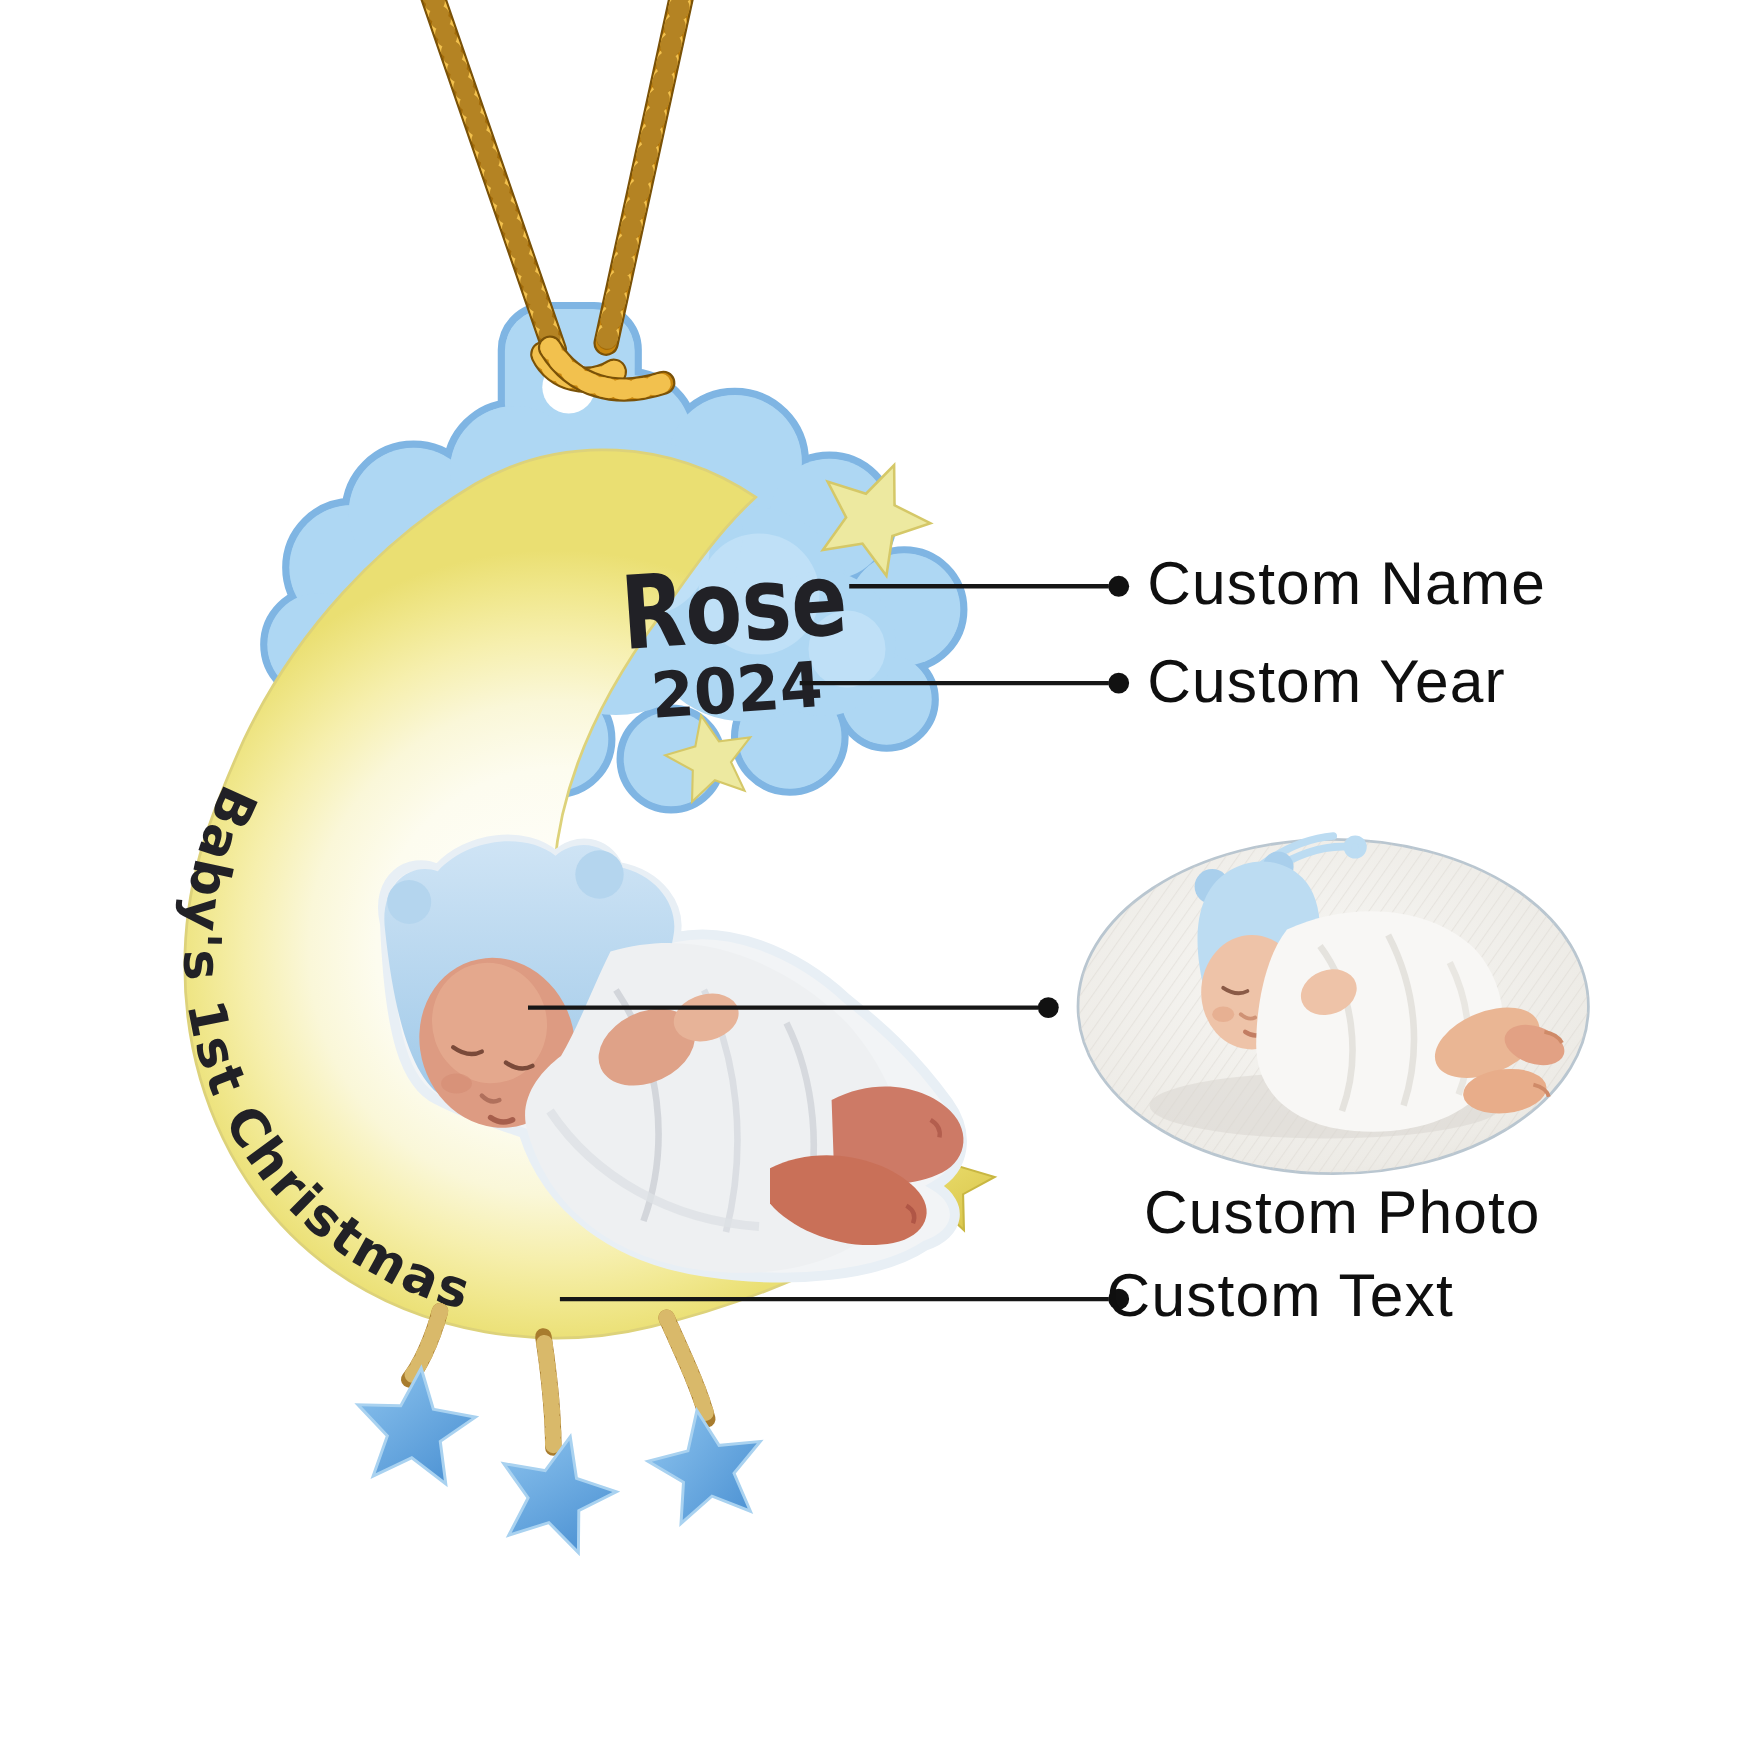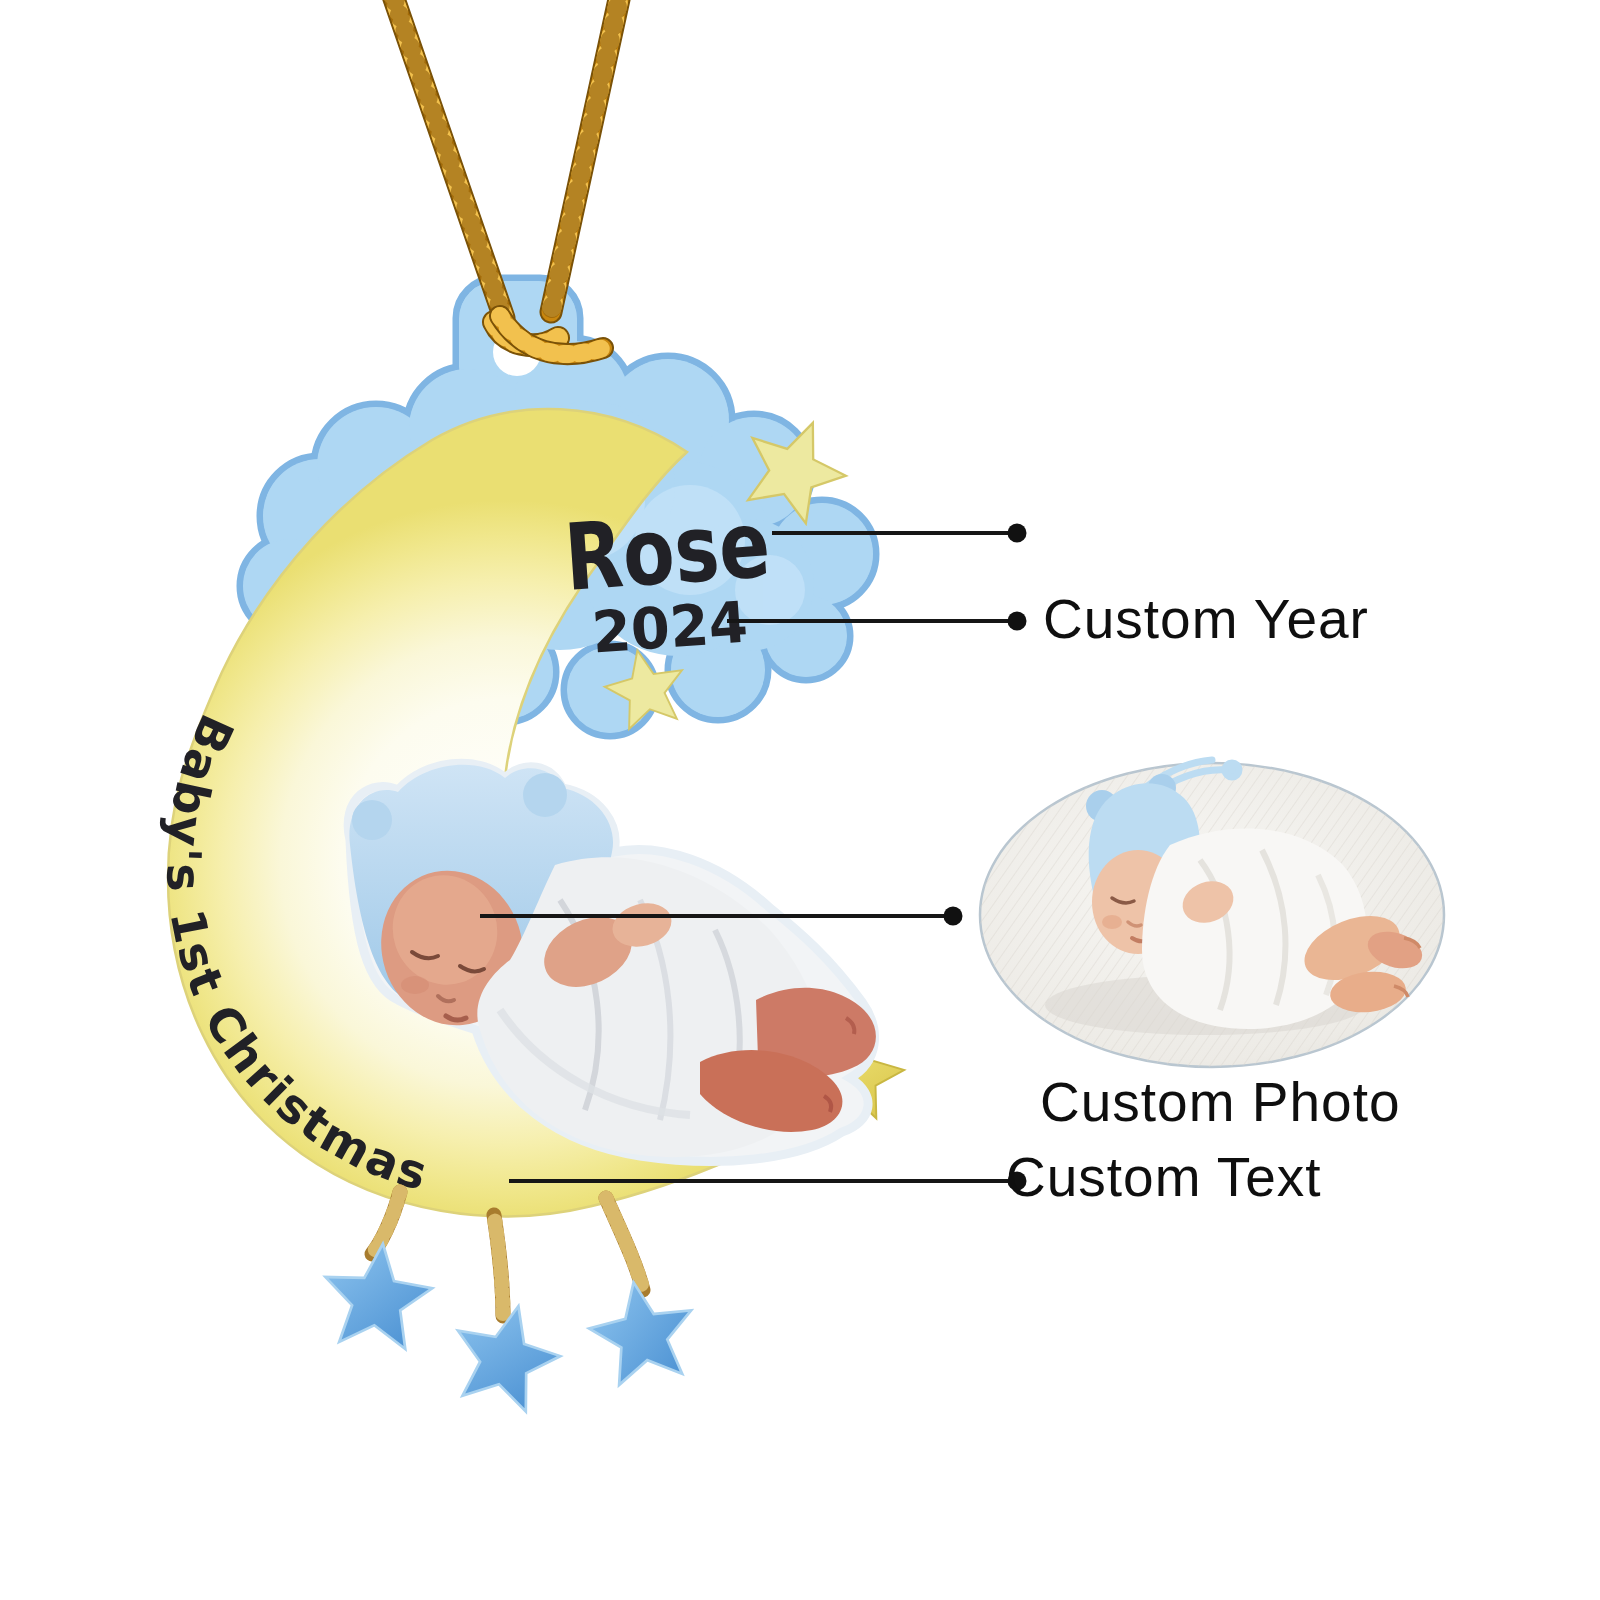--- a/index.html
+++ b/index.html
@@ -301,17 +301,18 @@
     <line x1="509" y1="1181" x2="1008" y2="1181"></line>
   </g>
   <g fill="#111111">
     <circle cx="1017" cy="533" r="9.5"></circle>
     <circle cx="1017" cy="621" r="9.5"></circle>
     <circle cx="953" cy="916" r="9.5"></circle>
     <circle cx="1017" cy="1181" r="9.5"></circle>
   </g>
 </svg>
 
+<div id="co-name" class="callout">Custom Name</div>
 <div id="co-photo" class="callout">Custom Photo</div>
 <div id="co-year" class="callout">Custom Year</div>
 <div id="co-text" class="callout">Custom Text</div>
 
 </div>
 
 </body></html>

